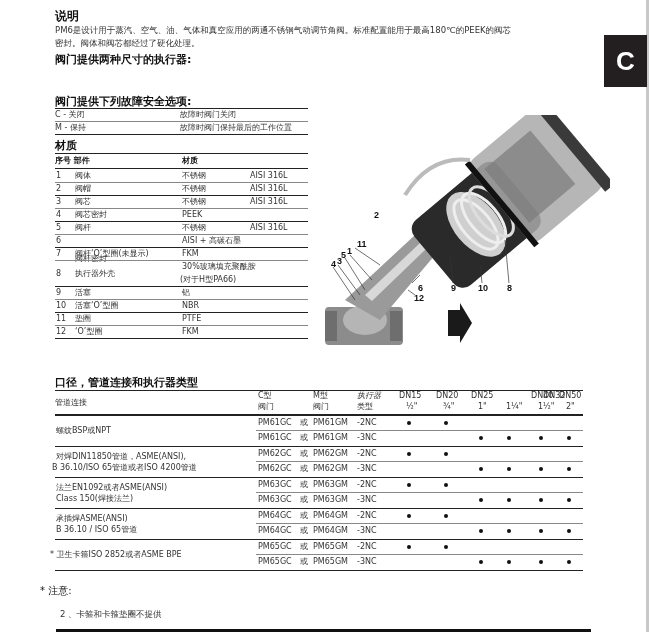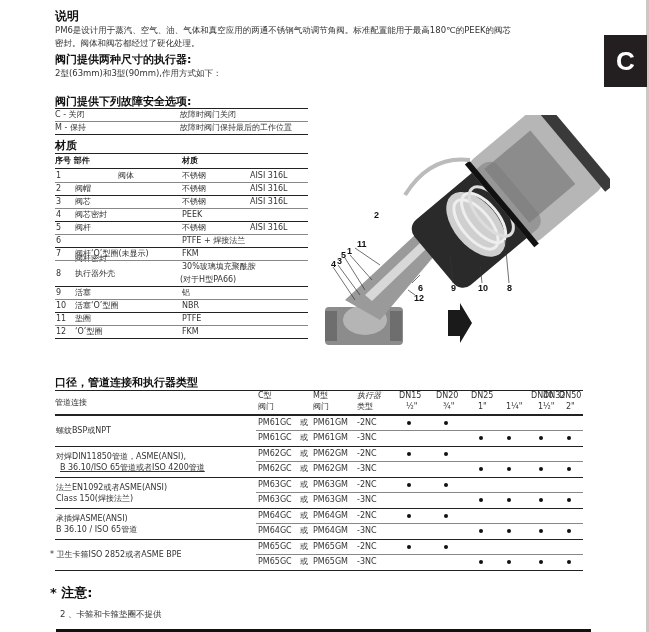--- a/index.html
+++ b/index.html
@@ -30,40 +30,39 @@
   <div class="right-edge"></div>
   <div class="tab">
       <span>C</span>
     </div>
 
   <div class="abs h" style="left:55px;top:8px;font-size:12px;">说明</div>
   <div class="abs t" style="left:55px;top:25px;">PM6是设计用于蒸汽、空气、油、气体和真空应用的两通不锈钢气动调节角阀。标准配置能用于最高180℃的PEEK的阀芯</div>
   <div class="abs h" style="left:55px;top:52px;">阀门提供两种尺寸的执行器:</div>
 
   <div class="abs t" style="left:55px;top:38px;">密封。阀体和阀芯都经过了硬化处理。</div>
-  <div class="abs t" style="left:55px;top:68px;">2型(63mm)和3型(90mm),作用方式如下：</div>
 
   <div class="abs h" style="left:55px;top:94px;">阀门提供下列故障安全选项:</div>
   <div class="rule" style="left:55px;top:108px;width:253px;"></div>
   <div class="cell" style="left:55px;top:110px;">C - 关闭</div>
   <div class="cell" style="left:180px;top:110px;">故障时阀门关闭</div>
   <div class="rule g" style="left:55px;top:121px;width:253px;"></div>
   <div class="cell" style="left:55px;top:123px;">M - 保持</div>
   <div class="cell" style="left:180px;top:123px;">故障时阀门保持最后的工作位置</div>
   <div class="rule" style="left:55px;top:134px;width:253px;"></div>
 
   <div class="abs h" style="left:55px;top:138px;font-size:11px;">材质</div>
   <div class="rule" style="left:55px;top:153px;width:253px;"></div>
   <div class="cell cellb" style="left:55px;top:156px;">序号 部件</div>
   <div class="cell cellb" style="left:182px;top:156px;">材质</div>
   <div class="rule" style="left:55px;top:168px;width:253px;"></div>
 
   <div id="mat-rows">
       <div class="cell" style="left: 56px; top: 171px;">1</div>
-      <div class="cell" style="left: 75px; top: 171px; margin-left: 43px;">阀体</div>
+      <div class="cell" style="left: 75px; top: 171px;">阀体</div>
       <div class="cell" style="left: 182px; top: 171px;">不锈钢</div>
       <div class="cell" style="left: 250px; top: 171px;">AISI 316L</div>
       <div class="rule g" style="left: 55px; top: 182px; width: 253px;"></div>
       <div class="cell" style="left: 56px; top: 184px;">2</div>
       <div class="cell" style="left: 75px; top: 184px;">阀帽</div>
       <div class="cell" style="left: 182px; top: 184px;">不锈钢</div>
       <div class="cell" style="left: 250px; top: 184px;">AISI 316L</div>
       <div class="rule" style="left: 55px; top: 195px; width: 253px;"></div>
       <div class="cell" style="left: 56px; top: 197px;">3</div>
       <div class="cell" style="left: 75px; top: 197px;">阀芯</div>
@@ -74,21 +73,21 @@
       <div class="cell" style="left: 75px; top: 210px;">阀芯密封</div>
       <div class="cell" style="left: 182px; top: 210px;">PEEK</div>
       <div class="rule" style="left: 55px; top: 221px; width: 253px;"></div>
       <div class="cell" style="left: 56px; top: 223px;">5</div>
       <div class="cell" style="left: 75px; top: 223px;">阀杆</div>
       <div class="cell" style="left: 182px; top: 223px;">不锈钢</div>
       <div class="cell" style="left: 250px; top: 223px;">AISI 316L</div>
       <div class="rule g" style="left: 55px; top: 234px; width: 253px;"></div>
       <div class="cell" style="left: 56px; top: 236px;">6</div>
       <div class="cell" style="left: 75px; top: 220px; margin-top: 34px;">阀杆密封</div>
-      <div class="cell" style="left: 182px; top: 236px;">PTFE + 焊接法兰</div>
+      <div class="cell" style="left: 182px; top: 236px;">AISI + 高碳石墨</div>
       <div class="rule" style="left: 55px; top: 247px; width: 253px;"></div>
       <div class="cell" style="left: 56px; top: 249px;">7</div>
       <div class="cell" style="left: 75px; top: 249px;">阀杆‘O’型圈(未显示)</div>
       <div class="cell" style="left: 182px; top: 249px;">FKM</div>
       <div class="rule g" style="left: 55px; top: 260px; width: 253px;"></div>
       <div class="cell" style="left: 56px; top: 269px;">8</div>
       <div class="cell" style="left: 75px; top: 269px;">执行器外壳</div>
       <div class="cell" style="left: 182px; top: 262px;">30%玻璃填充聚酰胺</div>
       <div class="cell" style="left: 180px; top: 275px;">(对于H型PA66)</div>
       <div class="rule" style="left: 55px; top: 286px; width: 253px;"></div>
@@ -198,21 +197,21 @@
       <div class="cell" style="left: 258px; top: 433px;">PM61GC</div>
       <div class="cell" style="left: 300px; top: 433px;">或</div>
       <div class="cell" style="left: 313px; top: 433px;">PM61GM</div>
       <div class="cell" style="left: 357px; top: 433px;">-3NC</div>
       <div class="dot" style="left: 479px; top: 436px;"></div>
       <div class="dot" style="left: 507px; top: 436px;"></div>
       <div class="dot" style="left: 539px; top: 436px;"></div>
       <div class="dot" style="left: 567px; top: 436px;"></div>
       <div class="rule" style="left: 55px; top: 446px; width: 528px;"></div>
       <div class="cell" style="left: 56px; top: 452px;">对焊DIN11850管道，ASME(ANSI),</div>
-      <div class="cell" style="left: 60px; top: 463px; text-decoration: underline;">B 36.10/ISO 65管道或者ISO 4200管道</div>
+      <div class="cell" style="left: 52px; top: 463px;">B 36.10/ISO 65管道或者ISO 4200管道</div>
       <div class="cell" style="left: 258px; top: 449px;">PM62GC</div>
       <div class="cell" style="left: 300px; top: 449px;">或</div>
       <div class="cell" style="left: 313px; top: 449px;">PM62GM</div>
       <div class="cell" style="left: 357px; top: 449px;">-2NC</div>
       <div class="dot" style="left: 407px; top: 452px;"></div>
       <div class="dot" style="left: 444px; top: 452px;"></div>
       <div class="rule g" style="left: 256px; top: 461px; width: 327px;"></div>
       <div class="cell" style="left: 258px; top: 464px;">PM62GC</div>
       <div class="cell" style="left: 300px; top: 464px;">或</div>
       <div class="cell" style="left: 313px; top: 464px;">PM62GM</div>
@@ -270,16 +269,16 @@
       <div class="cell" style="left: 300px; top: 557px;">或</div>
       <div class="cell" style="left: 313px; top: 557px;">PM65GM</div>
       <div class="cell" style="left: 357px; top: 557px;">-3NC</div>
       <div class="dot" style="left: 479px; top: 560px;"></div>
       <div class="dot" style="left: 507px; top: 560px;"></div>
       <div class="dot" style="left: 539px; top: 560px;"></div>
       <div class="dot" style="left: 567px; top: 560px;"></div>
       <div class="rule" style="left: 55px; top: 570px; width: 528px;"></div>
     </div>
 
-  <div class="abs" style="left:50px;top:584px;font-size:13px;font-weight:bold;color:#111;">* 注意:</div>
+  <div class="abs" style="left:40px;top:584px;font-size:10px;font-weight:normal;color:#111;">* 注意:</div>
   <div class="abs t" style="left:60px;top:609px;">2 、卡箍和卡箍垫圈不提供</div>
   <div class="rule" style="left:56px;top:629px;width:535px;height:3px;background:#111;"></div>
 </div>
 
 </body></html>

